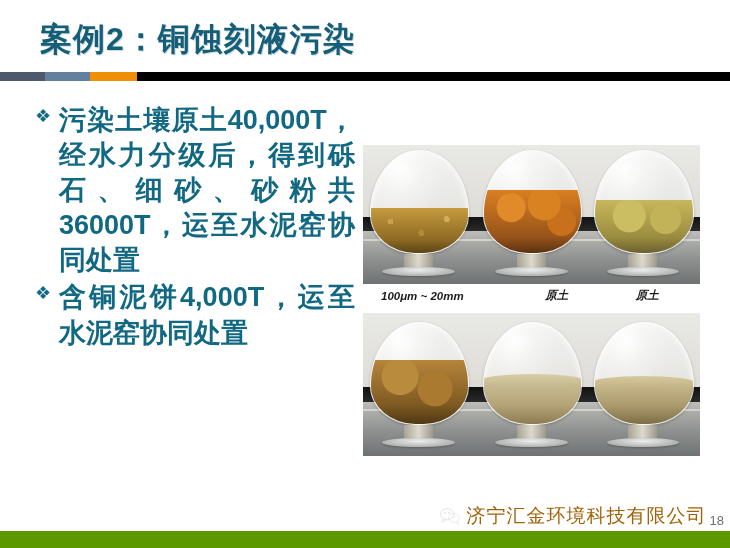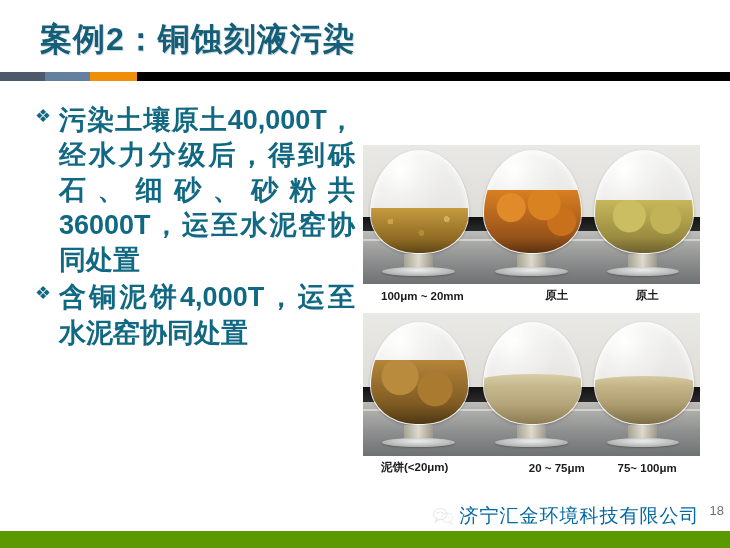--- a/index.html
+++ b/index.html
@@ -100,42 +100,42 @@
   .s-sand-b{height:41%;background:linear-gradient(#c9ba8d,#ab9a6d 55%,#7d6e46);}
   .s-sand-b:before{background:linear-gradient(#d6c99e,#bfae82);}
 
   
   .caption-band{
     width:337px;height:23px;background:#ffffff;
     display:flex;align-items:center;
   }
   .cap{
     font-size:11.5px;font-weight:bold;color:#1b1b1b;
-    text-align:center;white-space:nowrap;
+    text-align:center;white-space:nowrap;font-style:italic;
   }
   .cap.c1{flex:0 0 44%;text-align:left;padding-left:18px;box-sizing:border-box;}
   .cap.c2{flex:0 0 27%;}
   .cap.c3{flex:1 1 auto;padding-right:8px;box-sizing:border-box;}
   .gap{height:6px;background:#ffffff;}
 
   
   .footer{
     position:absolute;left:0;right:0;bottom:18px;height:28px;
     display:flex;align-items:center;justify-content:flex-end;padding-right:6px;
   }
   .wm-logo{
     width:22px;height:18px;opacity:.30;margin-right:6px;flex:0 0 auto;
   }
   .wm-text{
-    font-size:19px;color:#0369a1;letter-spacing:1px;white-space:nowrap;
+    font-size:19px;color:#a16207;letter-spacing:1px;white-space:nowrap;
     font-family:"DejaVu Sans","Liberation Sans",sans-serif;
   }
   .page-num{
-    font-size:13px;color:#6d6d78;margin-left:10px;align-self:flex-end;
-    padding-bottom:12px;
+    font-size:13px;color:#6d6d78;margin-left:3px;align-self:flex-end;
+    padding-bottom:2px;
   }
   .green-bar{position:absolute;left:0;right:0;bottom:0;height:17px;background:#5c9900;}
 </style>
 </head>
 <body>
 
 <div class="slide">
 
   <div class="title">案例2：铜蚀刻液污染</div>
 
@@ -219,25 +219,20 @@
         </div>
         <div class="vessel v3">
           <div class="egg">
             <div class="fill s-sand-b"></div>
           </div>
           <div class="stem"></div>
           <div class="base"></div>
         </div>
       </div>
 
-      <div class="caption-band">
-        <div class="cap c1">泥饼(&lt;20μm)</div>
-        <div class="cap c2">20 ~ 75μm</div>
-        <div class="cap c3">75~ 100μm</div>
-      </div>
     </div>
 
   </div>
 
   <div class="footer">
     <svg class="wm-logo" viewBox="0 0 24 20">
       <ellipse cx="9" cy="8" rx="7.5" ry="6.2" fill="none" stroke="#9a9a9a" stroke-width="1"></ellipse>
       <path d="M5 13 L3 17 L7 14.6" fill="none" stroke="#9a9a9a" stroke-width="1"></path>
       <circle cx="6.4" cy="6.4" r="1" fill="#9a9a9a"></circle>
       <circle cx="11" cy="6.4" r="1" fill="#9a9a9a"></circle>

